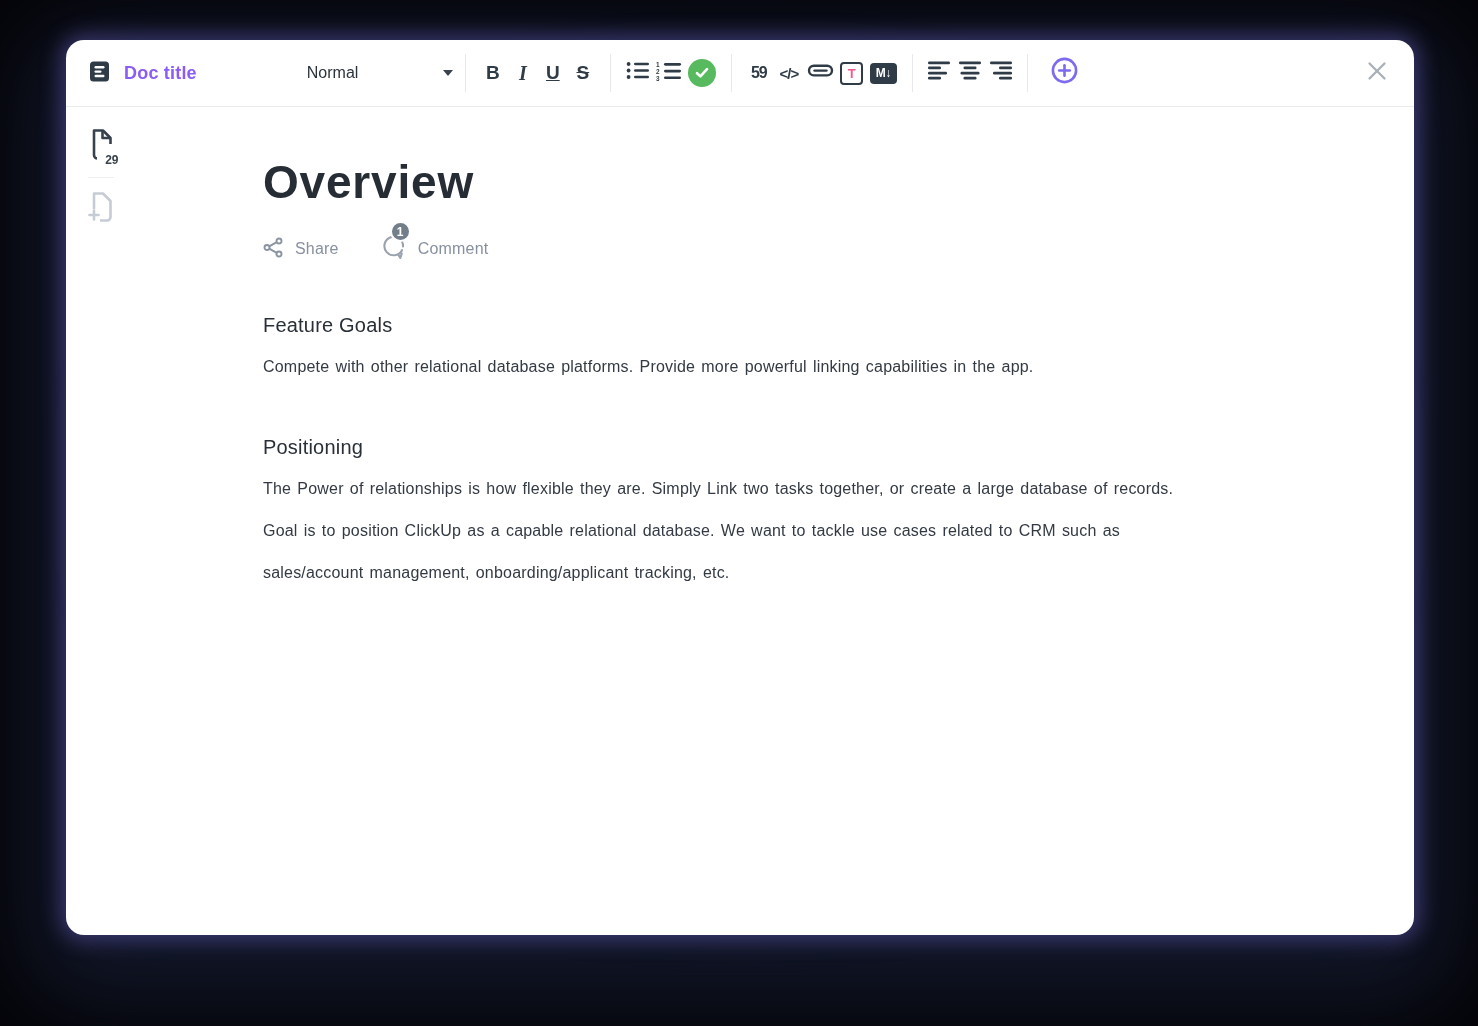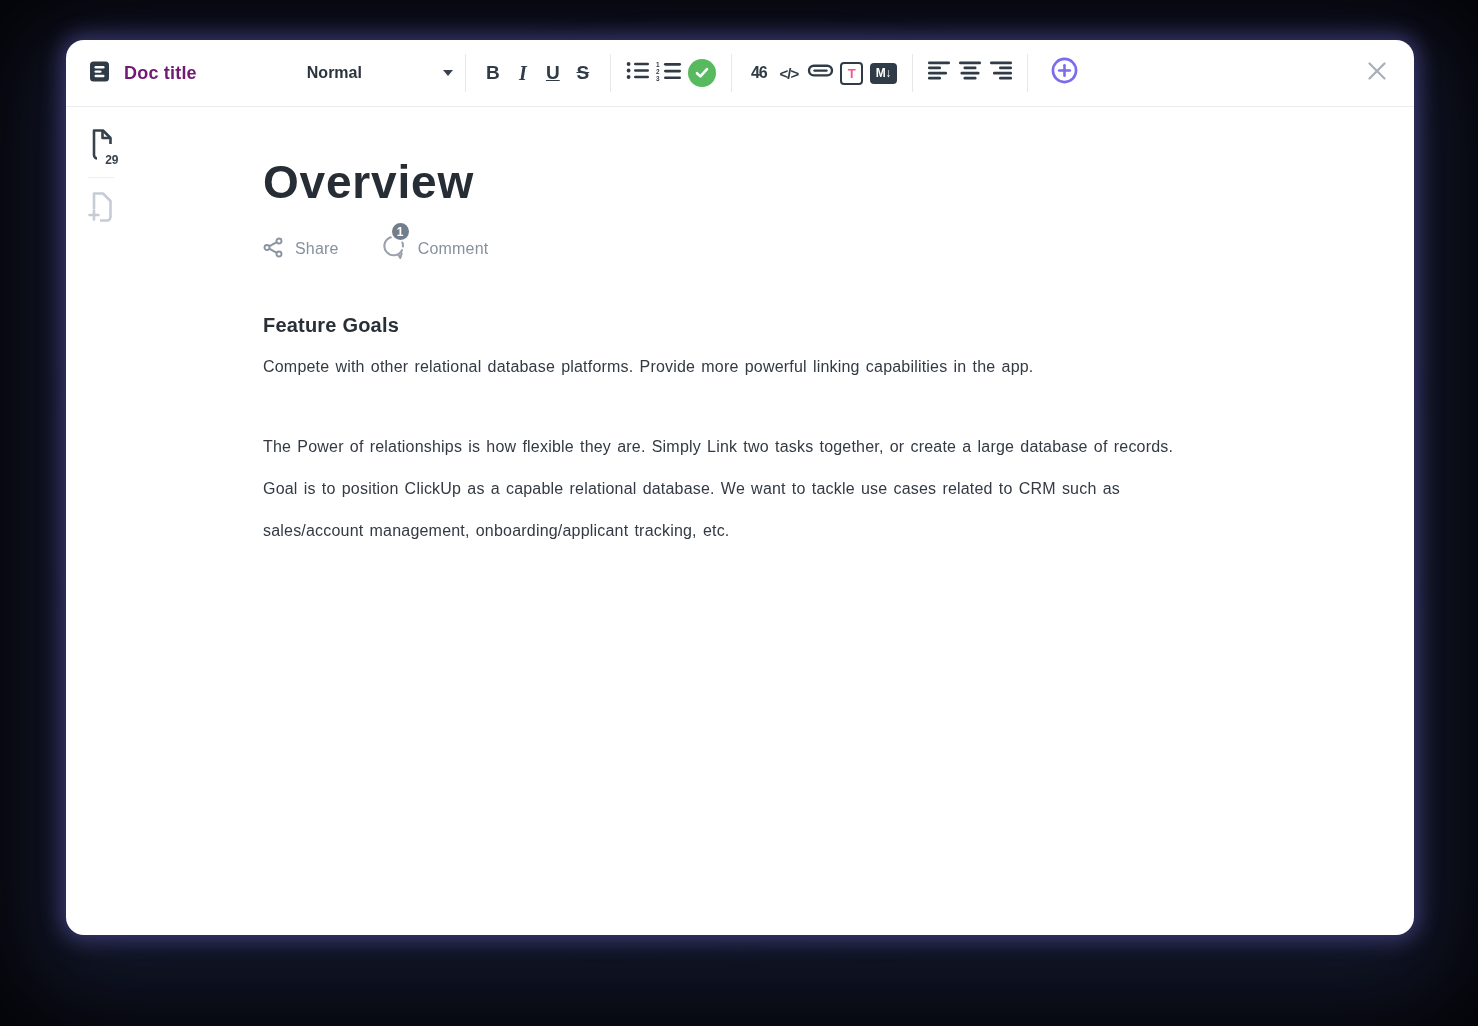--- a/index.html
+++ b/index.html
@@ -33,26 +33,26 @@
     color:#2f3b46;
   }
   .tb-btn {
     height:32px; min-width:30px; padding:0 3px;
     display:flex; align-items:center; justify-content:center;
     border-radius:5px; cursor:pointer; color:#2f3b46;
     font-size:19px; user-select:none;
   }
   .tb-sep { width:1px; height:38px; background:#e6e8ec; margin:0 12px; flex:0 0 1px; }
   .doc-title-wrap { display:flex; align-items:center; gap:13px; cursor:pointer; }
-  .doc-title { font-size:18px; font-weight:700; color:#701a75; letter-spacing:0.2px; }
+  .doc-title { font-size:18px; font-weight:700; color:#8b5cf6; letter-spacing:0.2px; }
   .style-select {
     margin-left:110px; width:146px; display:flex; align-items:center;
     justify-content:space-between; cursor:pointer;
   }
-  .style-select .val { font-size:16px; font-weight:700; color:#2b333c; }
+  .style-select .val { font-size:16px; font-weight:400; color:#2b333c; }
   .caret { width:0; height:0; border-left:5px solid transparent; border-right:5px solid transparent; border-top:6px solid #39424d; }
   .glyph-b { font-weight:800; }
   .glyph-i { font-family:"Liberation Serif", serif; font-style:italic; font-weight:700; font-size:20px; }
   .glyph-u { text-decoration:underline; font-weight:600; }
   .glyph-s { text-decoration:line-through; font-weight:600; }
   .check-circle {
     width:28px; height:28px; border-radius:50%;
     display:flex; align-items:center; justify-content:center;
   }
   .check-circle svg { display:block; }
@@ -94,21 +94,21 @@
     position:absolute; top:-13px; left:9px;
     width:21px; height:21px; border-radius:50%;
     background:#737e8b; border:2px solid #fff;
     color:#fff; font-size:12px; font-weight:700;
     display:flex; align-items:center; justify-content:center;
   }
 
   .doc-body { margin-top:40px; max-width:935px; }
   .section { margin-bottom:38px; }
   .section-heading {
-    font-size:20px; font-weight:700; color:#292f37;
+    font-size:20px; font-weight:400; color:#292f37;
     line-height:42px; letter-spacing:0.2px;
   }
   .section p {
     font-size:16px; color:#333a43; line-height:42px;
     letter-spacing:0.2px; word-spacing:1.5px;
   }
 </style>
 </head>
 <body>
 
@@ -171,21 +171,21 @@
     <div class="tb-btn">
       <span class="check-circle" style="background:#58ba5e;">
         <svg width="14" height="12" viewBox="0 0 14 12">
             <path d="M2 6.2 L5.4 9.4 L12 2.2" fill="none" stroke="#ffffff" stroke-width="2.6" stroke-linecap="round" stroke-linejoin="round"></path>
           </svg>
       </span>
     </div>
 
     <div class="tb-sep"></div>
 
-    <div class="tb-btn quote-glyph">46</div>
+    <div class="tb-btn quote-glyph">59</div>
     <div class="tb-btn code-glyph">&lt;/&gt;</div>
     <div class="tb-btn">
       <span>
         <svg width="27" height="19" viewBox="0 0 27 19">
             <rect x="2" y="4.8" width="23" height="9.6" rx="4.8" fill="none" stroke="#2f3b46" stroke-width="2.4"></rect>
             <line x1="7.5" y1="9.6" x2="19.5" y2="9.6" stroke="#2f3b46" stroke-width="2.4" stroke-linecap="round"></line>
           </svg>
       </span>
     </div>
     <div class="tb-btn">
@@ -312,20 +312,21 @@
       </div>
 
       <div class="doc-body">
 
         <div class="section">
           <div class="section-heading">Feature Goals</div>
           <p>Compete with other relational database platforms. Provide more powerful linking capabilities in the app.</p>
         </div>
 
         <div class="section">
+          <div class="section-heading">Positioning</div>
           <p>The Power of relationships is how flexible they are. Simply Link two tasks together, or create a large database of records.</p>
           <p>Goal is to position ClickUp as a capable relational database. We want to tackle use cases related to CRM such as sales/account management, onboarding/applicant tracking, etc.</p>
         </div>
 
 
       </div>
     </div>
   </div>
 </div>
 

